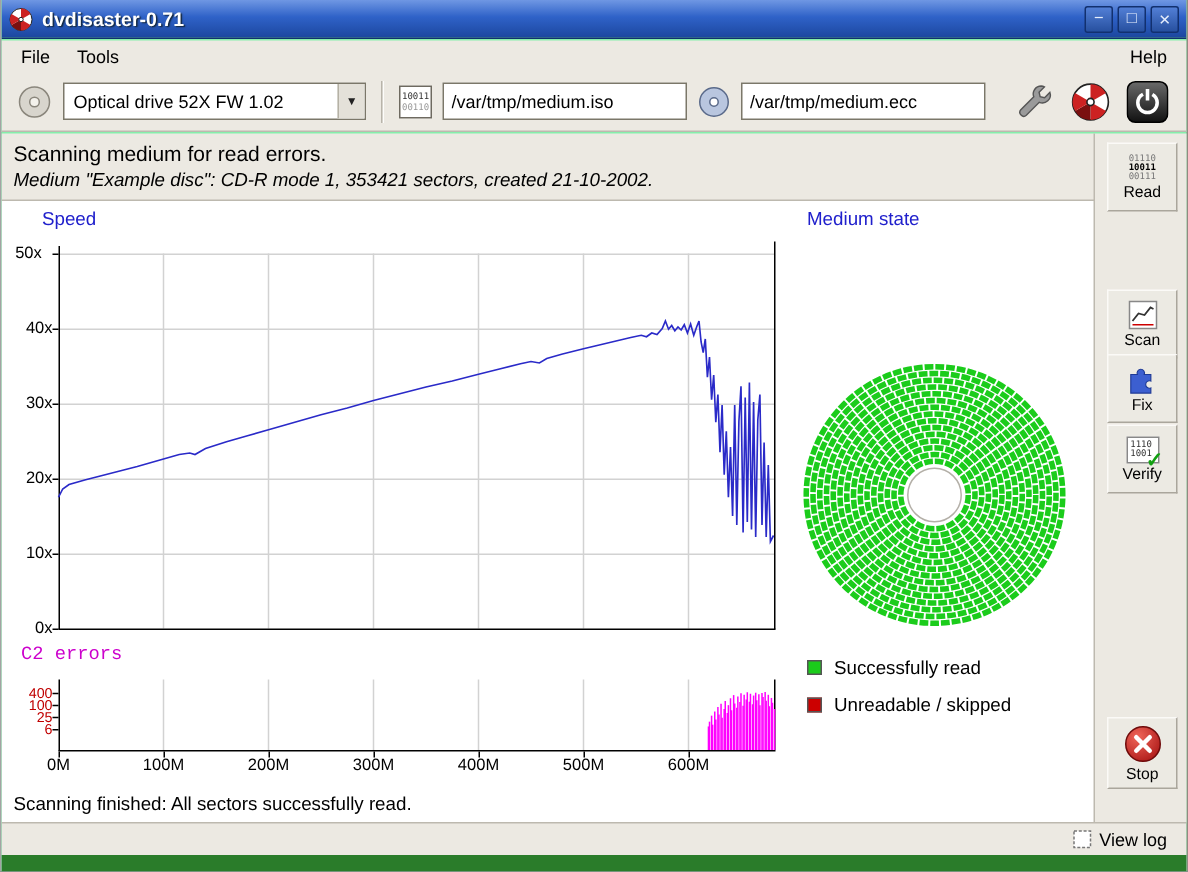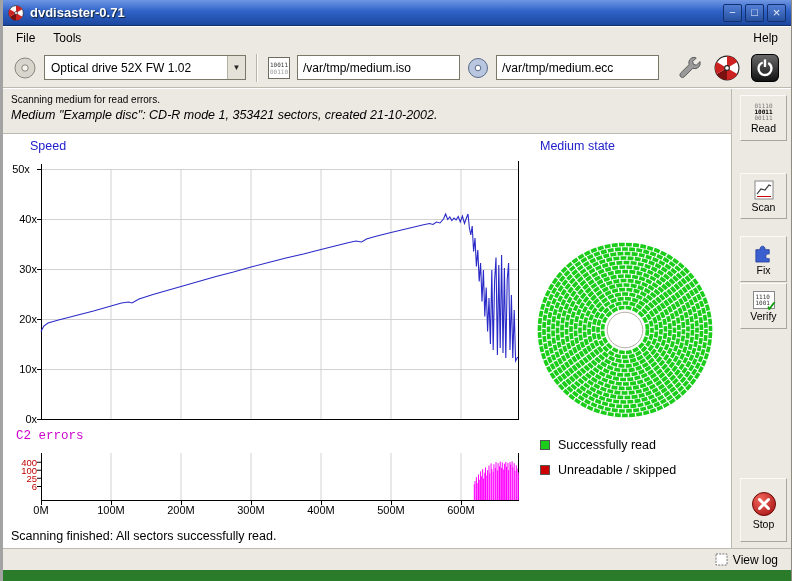--- a/index.html
+++ b/index.html
@@ -1,18 +1,18 @@
 <!DOCTYPE html>
 <html><head>
 <meta charset="utf-8">
 <style>
   *{margin:0;padding:0;box-sizing:border-box;}
   html,body{background:#555;}
   body{font-family:"Liberation Sans",sans-serif;color:#000;}
-  .window{position:relative;width:792px;height:581px;background:#ffffff;overflow:hidden;border-left:3px solid #a3a3a3;border-right:1px solid #8f8b80;}
+  .window{position:relative;width:792px;height:581px;background:#86efac;overflow:hidden;border-left:1px solid #a3a3a3;border-right:1px solid #8f8b80;}
   
   .titlebar{position:absolute;left:0;top:0;width:100%;height:26px;
     background:linear-gradient(180deg,#6f97e3 0%,#2f62c8 45%,#1c479f 100%);
     display:flex;align-items:center;padding:0 5px;gap:6px;border-bottom:1px solid #10306e;z-index:10;}
   .tb-title{color:#fff;font-weight:bold;font-size:13px;text-shadow:1px 1px 1px #123;}
   .tb-btns{margin-left:auto;display:flex;gap:3px;}
   .tbb{width:19px;height:18px;background:linear-gradient(180deg,#527fd6,#27509f);border:1px solid #12306e;
     border-radius:2px;color:#e6eefc;font-size:11px;display:flex;align-items:center;justify-content:center;line-height:1;}
   
   .menubar{position:absolute;top:27px;left:0;width:100%;height:21px;display:flex;align-items:center;
@@ -29,21 +29,21 @@
   .groove{width:2px;height:28px;border-left:1px solid #b8b4aa;border-right:1px solid #fdfdfb;margin:0 3px;}
   .tb-input{height:25px;border:1px solid #7b7769;background:#fff;font-size:12px;padding:0 5px;
     font-family:"Liberation Sans",sans-serif;width:163px;color:#000;}
   .tb-btn{height:32px;display:flex;align-items:center;justify-content:center;background:transparent;border:none;padding:0 2px;}
   .mini-icon{display:flex;flex-direction:column;justify-content:center;width:22px;height:22px;background:#fff;
     border:1px solid #6e6a60;padding:2px 1px;}
   .mini-icon span{font-family:"DejaVu Sans Mono",monospace;font-size:6px;line-height:7px;letter-spacing:0;}
   
   .status-area{position:absolute;top:89px;left:0;width:729px;height:45px;background:#ece9e2;
     border-bottom:1px solid #bdb9af;border-right:1px solid #bdb9af;padding:3px 8px;z-index:4;}
-  .status-line1{font-size:10px;margin-top:2px;}
+  .status-line1{font-size:14px;margin-top:2px;}
   .status-line2{font-size:12.5px;font-style:italic;margin-top:3px;}
   
   .chart-panel{position:absolute;top:134px;left:0;width:729px;height:414px;background:#fff;
     border-right:1px solid #bdb9af;z-index:1;}
   .sidebar{position:absolute;top:89px;left:729px;width:63px;height:459px;background:#ece9e2;z-index:4;}
   .sbtn{position:absolute;left:8px;width:47px;height:46px;background:#eceae3;
     border:1px solid #aaa69c;border-top-color:#fbfaf7;border-left-color:#fbfaf7;
     display:flex;flex-direction:column;align-items:center;justify-content:center;gap:1px;font-size:10.5px;cursor:default;}
   .bin{font-family:"DejaVu Sans Mono",monospace;font-size:6px;line-height:6px;color:#777;}
   .bin.mid{color:#000;font-weight:bold;}
@@ -316,21 +316,21 @@
 
   <div class="sidebar">
     <div class="sbtn" style="top:6px;">
       <span style="display:flex;flex-direction:column;align-items:center;">
         <span class="bin">01110</span>
         <span class="bin mid">10011</span>
         <span class="bin">00111</span>
       </span>
       <span>Read</span>
     </div>
-    <div class="sbtn" style="top:84px;">
+    <div class="sbtn" style="top:104px;">
       <span style="display:flex;">
         <svg width="20" height="20" viewBox="0 0 20 20">
           <rect x="1" y="1" width="18" height="18" fill="#fff" stroke="#888"></rect>
           <polyline points="3,14 7,9 11,10 15,5 17,6" fill="none" stroke="#333" stroke-width="1.2"></polyline>
           <line x1="3" y1="16.5" x2="17" y2="16.5" stroke="#c00" stroke-width="1"></line>
         </svg>
       </span>
       <span>Scan</span>
     </div>
     <div class="sbtn" style="top:147px;">
@@ -342,21 +342,21 @@
       <span>Fix</span>
     </div>
     <div class="sbtn" style="top:194px;">
       <span class="vicon">
         <span class="bin" style="color:#333;">1110</span>
         <span class="bin" style="color:#333;">1001</span>
         <span class="vcheck">✓</span>
       </span>
       <span>Verify</span>
     </div>
-    <div class="sbtn" style="top:389px;height:64px;">
+    <div class="sbtn" style="top:389px;height:48px;">
       <span style="display:flex;">
         <svg width="26" height="26" viewBox="0 0 26 26">
           <defs>
             <radialGradient id="sg" cx="0.35" cy="0.3" r="0.9">
               <stop offset="0" stop-color="#f0665a"></stop>
                 <stop offset="1" stop-color="#a40f0f"></stop>
             </radialGradient>
           </defs>
           <circle cx="13" cy="13" r="11.5" fill="url(#sg)" stroke="#6e0a0a"></circle>
           <path d="M8.5,8.5 L17.5,17.5 M17.5,8.5 L8.5,17.5" stroke="#fff" stroke-width="3" stroke-linecap="round"></path>

